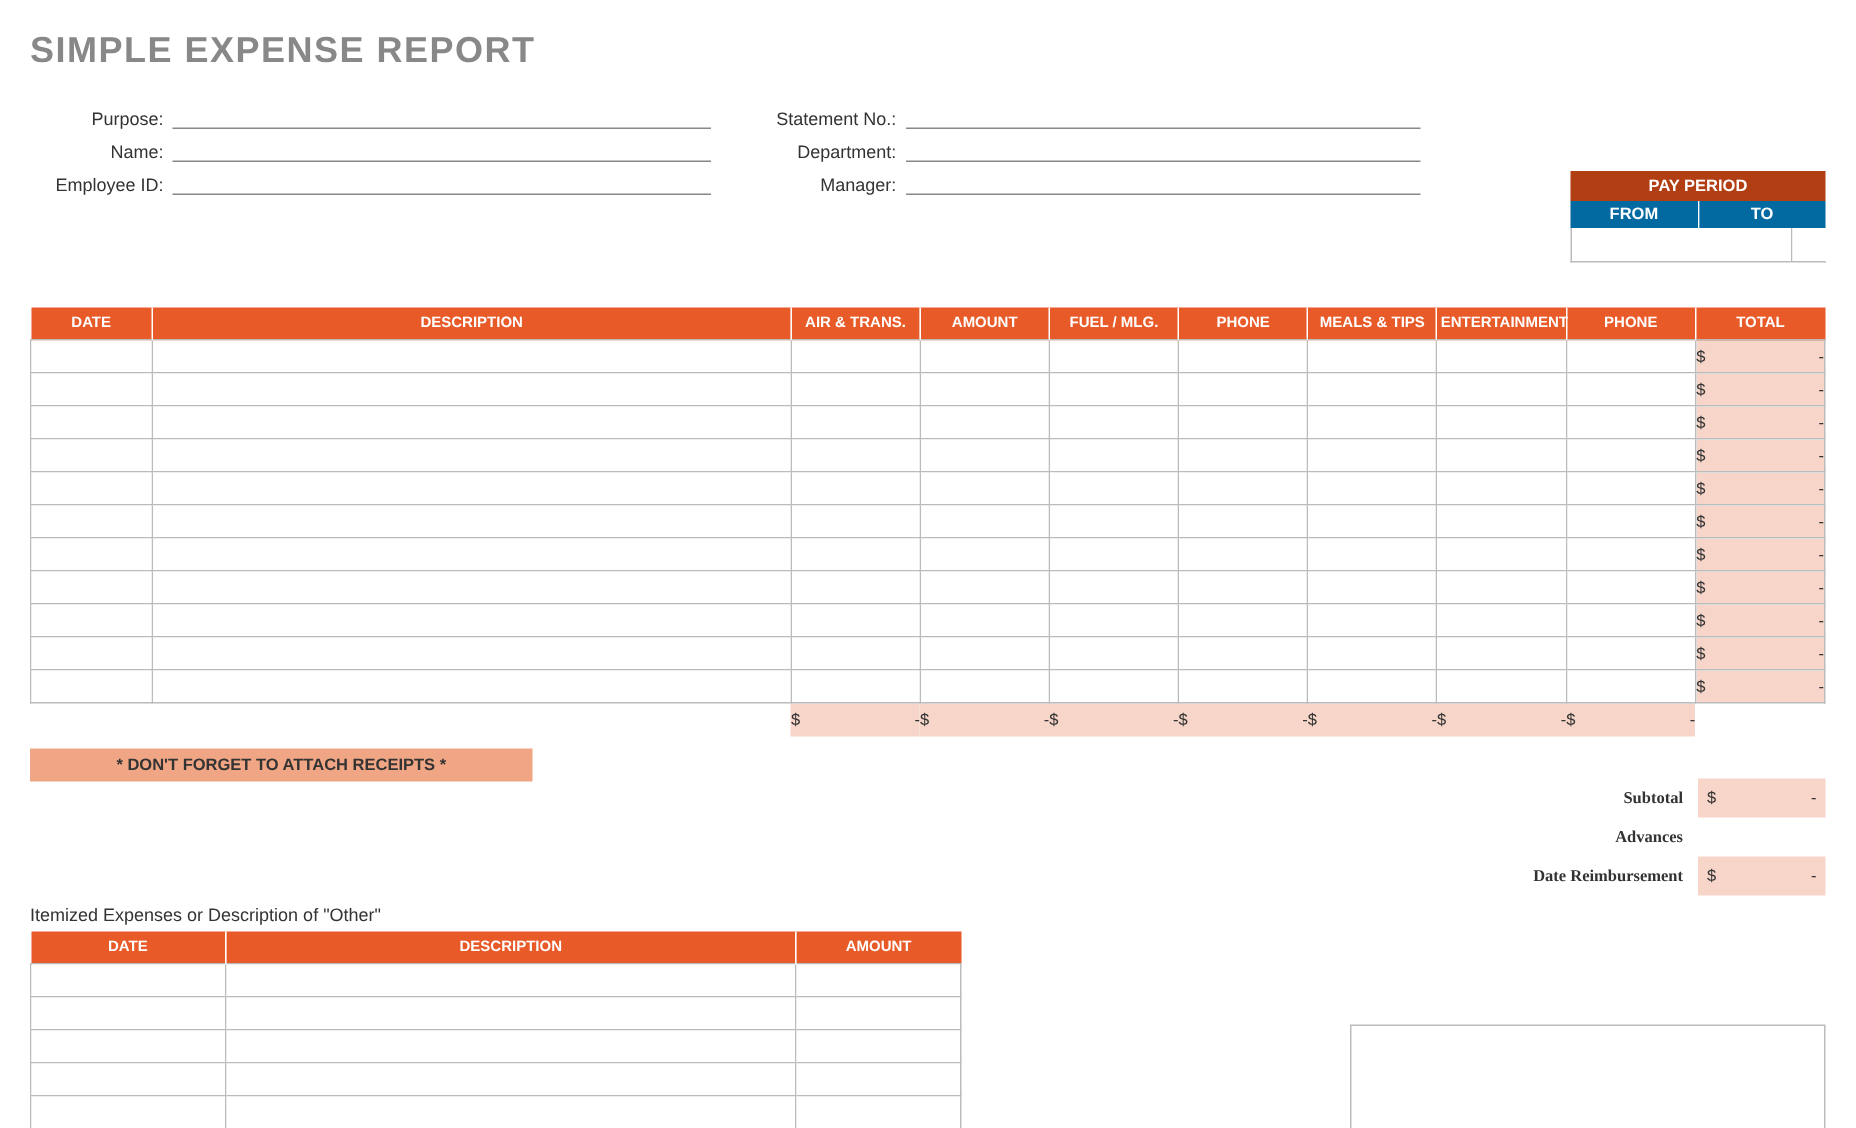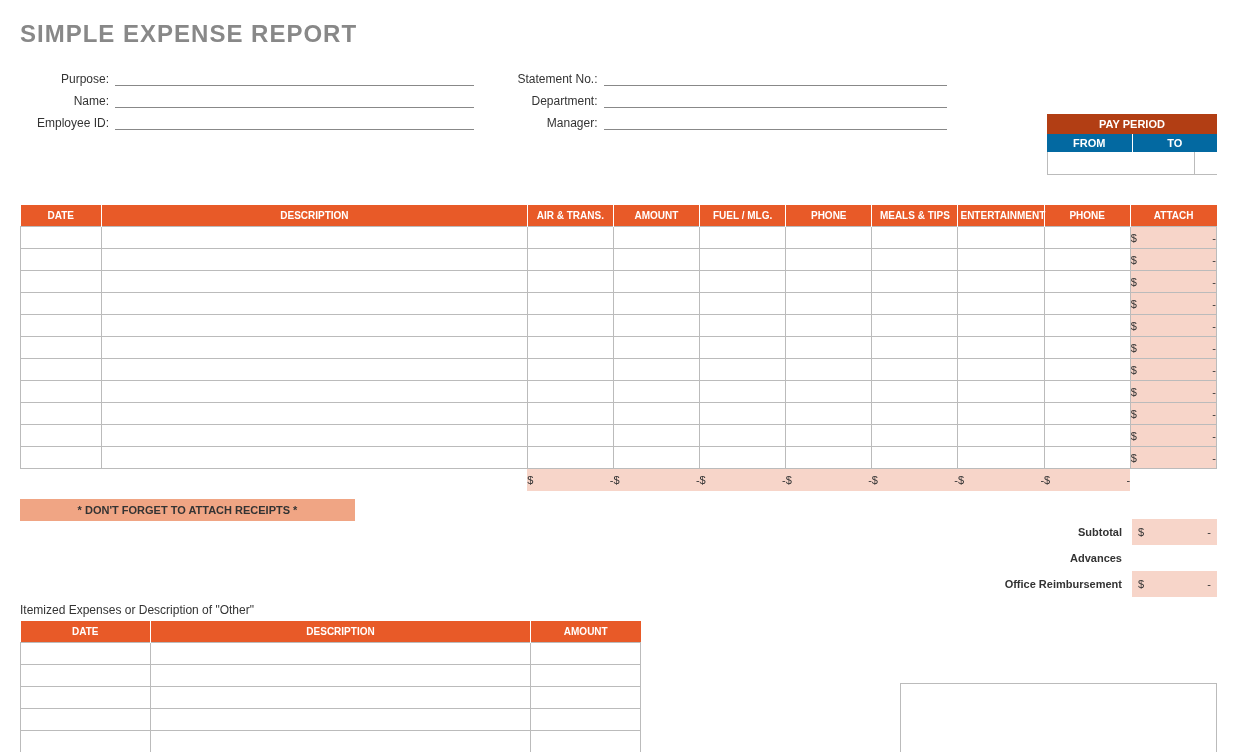--- a/index.html
+++ b/index.html
@@ -56,21 +56,21 @@
   .total-cell .dash { float: right; }
 
   .subtotal-row td { border: none; height: 22px; }
   .subtotal-cell { background: #f7d5c9; font-size: 11px; padding: 0 6px; }
   .subtotal-cell .cur { float: left; }
   .subtotal-cell .dash { float: right; }
 
   .receipts-note { background: #f0a584; text-align: center; font-weight: bold; font-size: 11px; padding: 5px 0; }
 
   .summary { display: flex; justify-content: flex-end; gap: 0; margin-top: -2px; }
-  .summary-labels { text-align: right; font-weight: bold; font-size: 11px; }
+  .summary-labels { text-align: right; font-weight: bold; font-size: 11px; font-family: Liberation Serif, serif; }
   .summary-labels div { height: 26px; line-height: 26px; padding-right: 10px; }
   .summary-values { width: 85px; }
   .summary-values div { height: 26px; line-height: 26px; font-size: 11px; padding: 0 6px; }
   .summary-values .shaded { background: #f7d5c9; }
   .summary-values .cur { float: left; }
   .summary-values .dash { float: right; }
 
   
   .bottom { display: flex; gap: 260px; margin-top: 6px; align-items: flex-start; }
   .itemized { width: 620px; }
@@ -156,21 +156,21 @@
     <tr>
       <th>DATE</th>
       <th>DESCRIPTION</th>
       <th>AIR &amp; TRANS.</th>
       <th>AMOUNT</th>
       <th>FUEL / MLG.</th>
       <th>PHONE</th>
       <th>MEALS &amp; TIPS</th>
       <th>ENTERTAINMENT</th>
       <th>PHONE</th>
-      <th>ATTACH</th>
+      <th>TOTAL</th>
     </tr>
   </thead>
   <tbody id="main-tbody">
       <tr>
         <td><input style=""></td>
         <td><input style=""></td>
         <td><input style=""></td>
         <td><input style=""></td>
         <td><input style=""></td>
         <td><input style=""></td>
@@ -370,21 +370,21 @@
 </table>
 
 <div style="display:flex; margin-top:8px;flex-direction:column;">
   <div style="width:625px"></div>
   <div class="receipts-note" style="width:335px">* DON'T FORGET TO ATTACH RECEIPTS *</div>
   <div class="flexpad"></div>
   <div class="summary">
     <div class="summary-labels">
       <div>Subtotal</div>
       <div>Advances</div>
-      <div>Office Reimbursement</div>
+      <div>Date Reimbursement</div>
     </div>
     <div class="summary-values">
       <div class="shaded">
           <span class="cur">$</span>
           <span class="dash">-</span>
         </div>
       <div></div>
       <div class="shaded">
           <span class="cur">$</span>
           <span class="dash">-</span>

